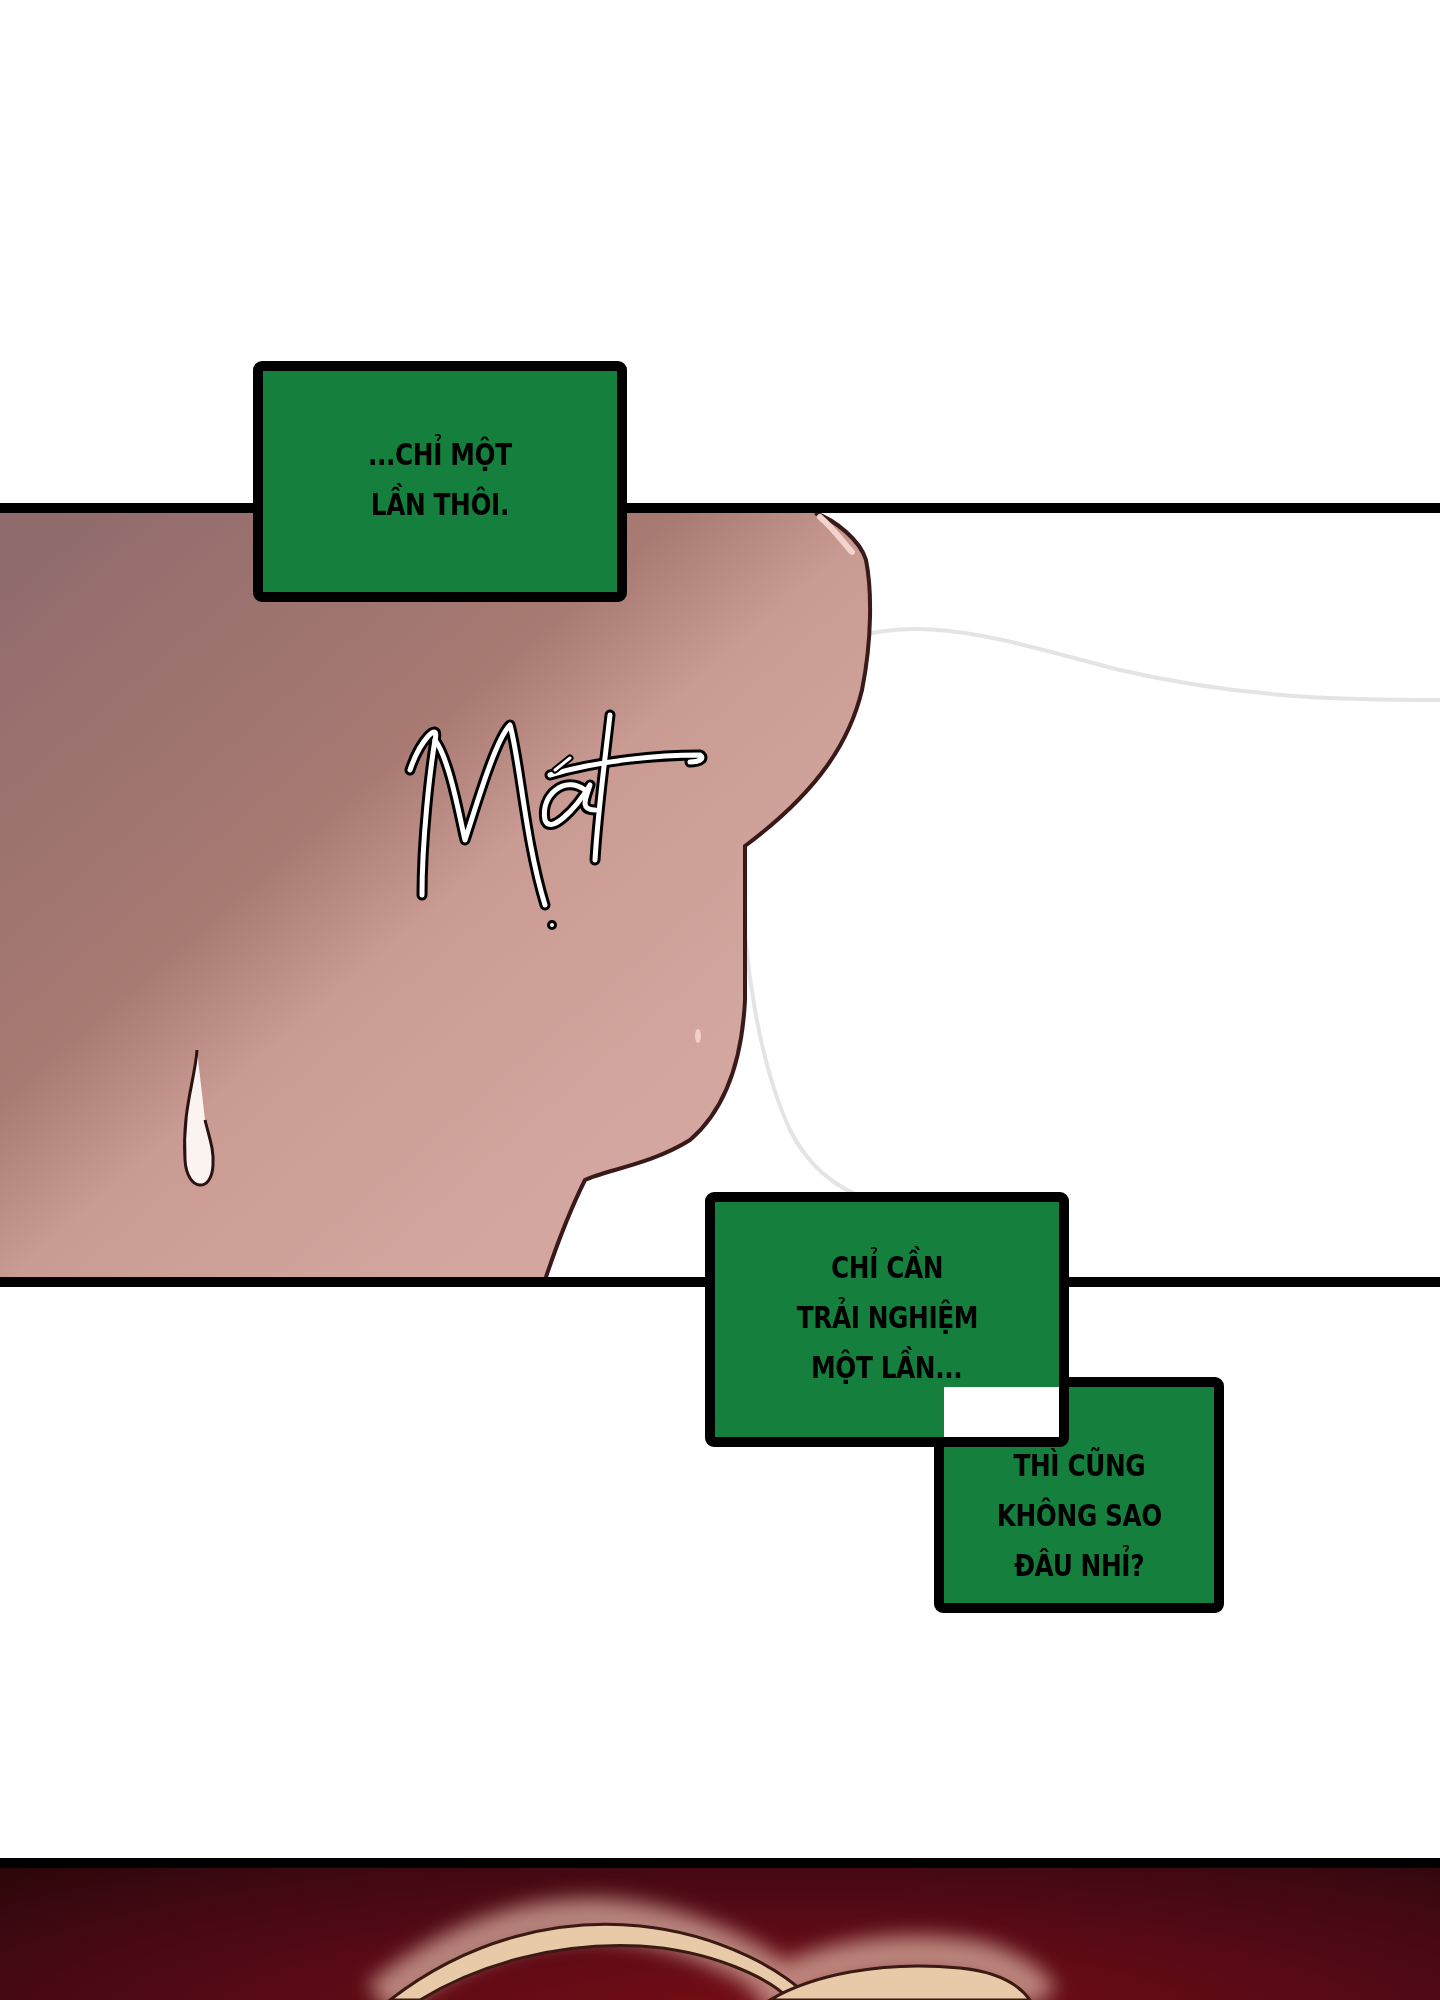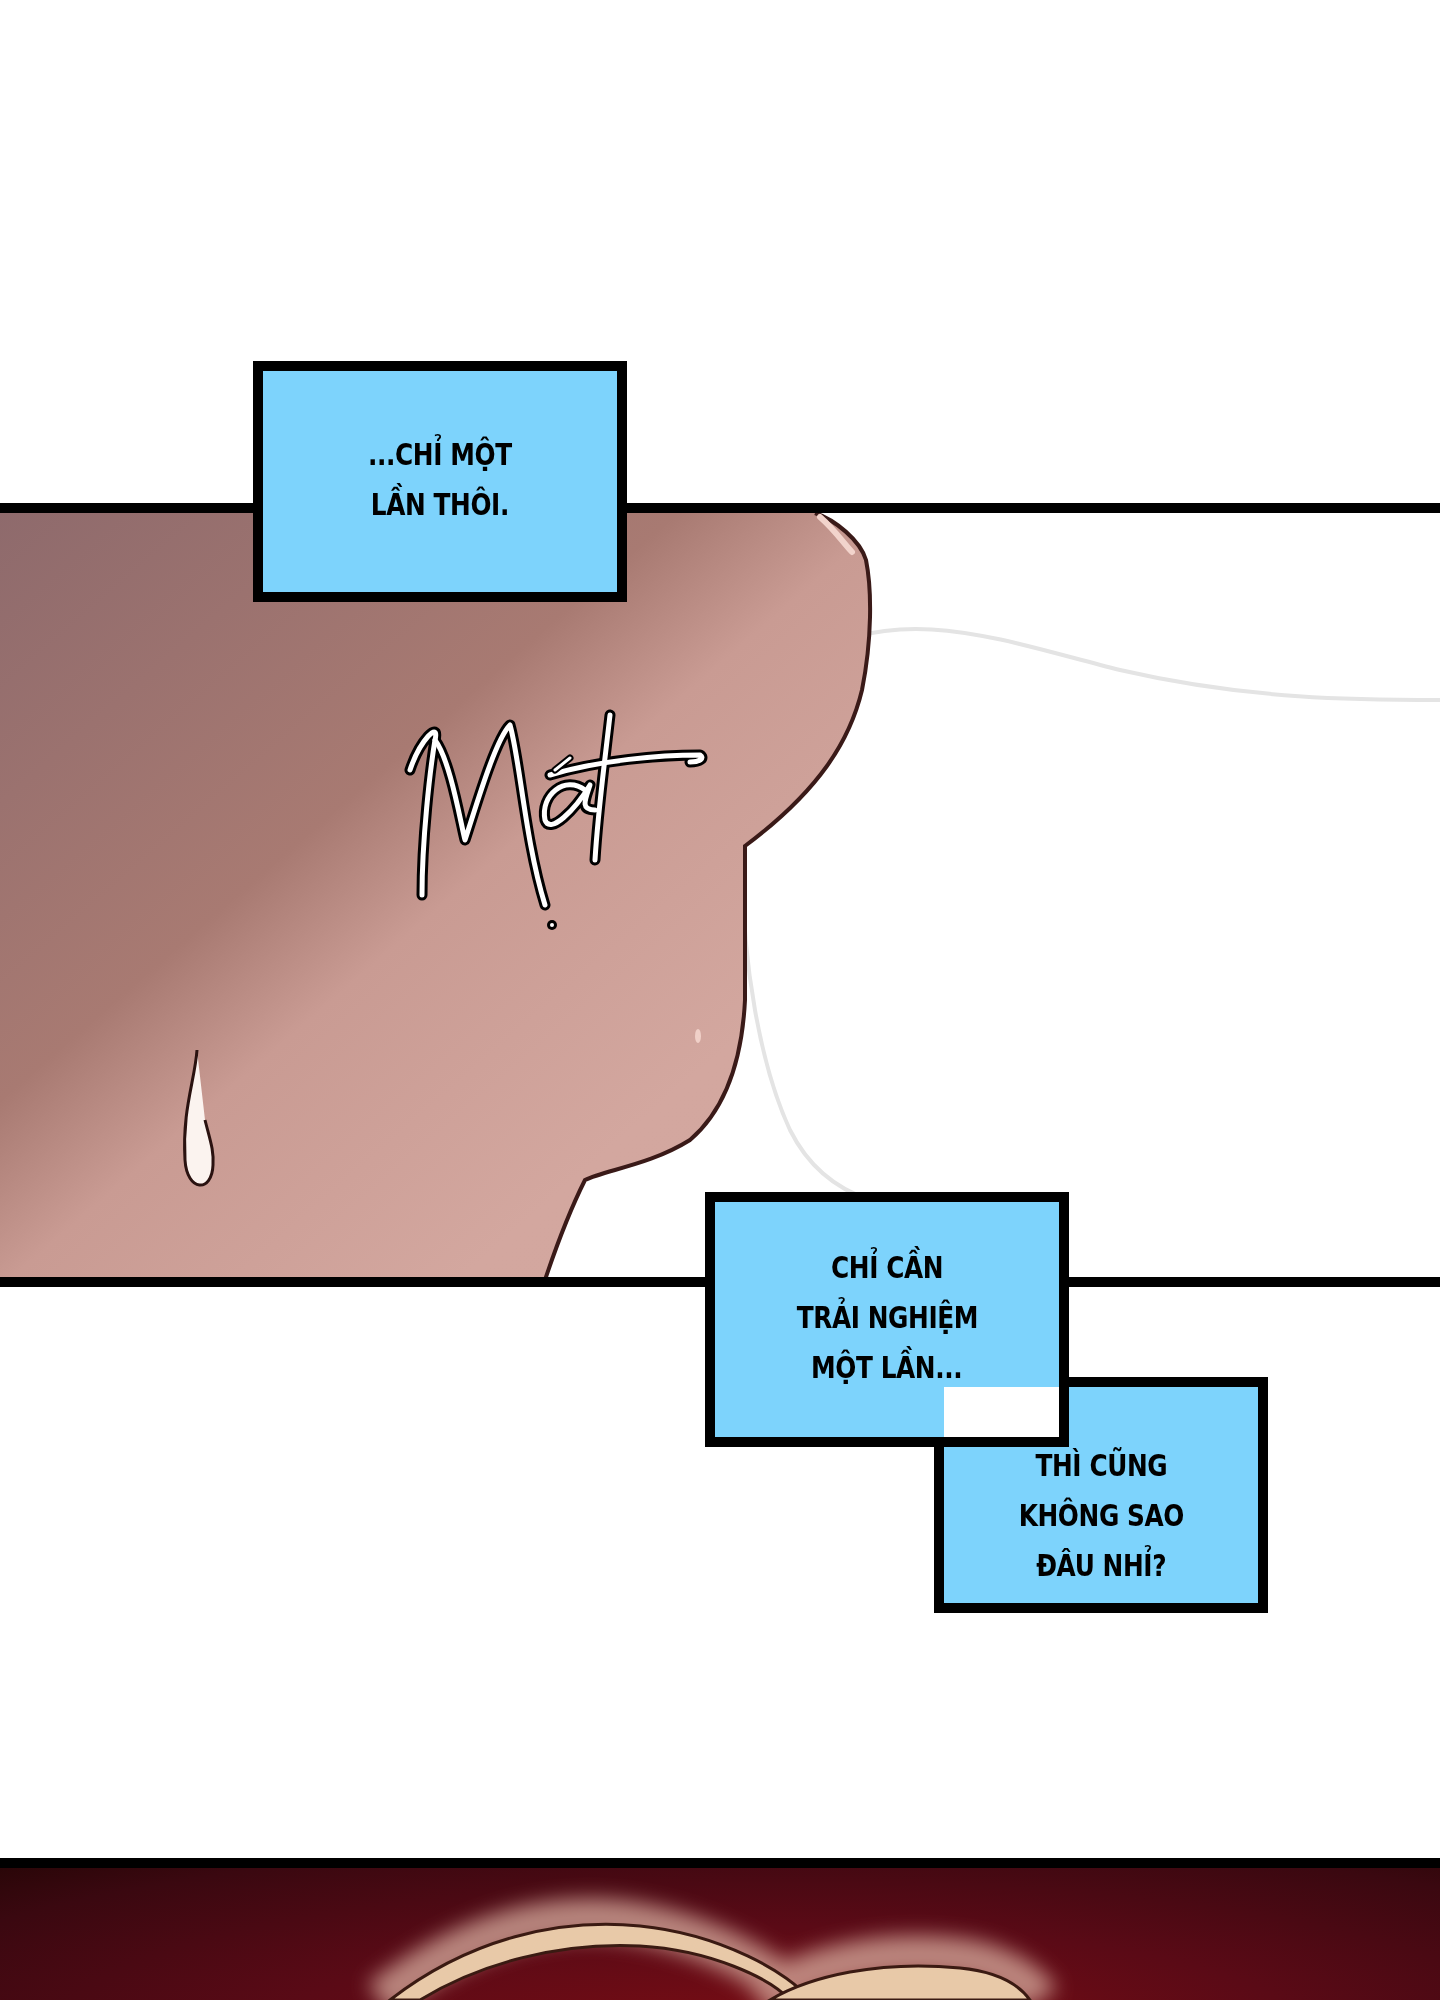--- a/index.html
+++ b/index.html
@@ -3,33 +3,33 @@
 <meta charset="utf-8">
 <style>
   html, body { margin: 0; padding: 0; }
   body {
     width: 1440px; height: 2000px; position: relative; overflow: hidden;
     background: #ffffff;
     font-family: "DejaVu Sans", sans-serif;
   }
   .panel-art { position: absolute; left: 0; top: 0; width: 1440px; height: 2000px; }
   .caption-box {
-    position: absolute; background: #7dd3fc; border: 10px solid #000; border-radius: 0;
+    position: absolute; background: #15803d; border: 10px solid #000; border-radius: 9px;
     box-sizing: border-box; display: flex; flex-direction: column;
     align-items: center; justify-content: center; text-align: center;
   }
   .caption-line {
     display: block; font-family: "DejaVu Sans", sans-serif; font-weight: bold;
     font-size: 31px; line-height: 50px; color: #000; letter-spacing: -0.5px;
     transform: scaleX(0.8); white-space: nowrap;
   }
   #box1 { left: 253px; top: 361px; width: 374px; height: 241px; z-index: 5; }
   #box1 .inner { margin-top: -6px; }
   #box2 { left: 705px; top: 1192px; width: 364px; height: 255px; z-index: 5; padding-bottom: 6px; }
-  #box3 { left: 934px; top: 1377px; width: 334px; height: 236px; z-index: 4; padding-top: 40px; }
+  #box3 { left: 934px; top: 1377px; width: 290px; height: 236px; z-index: 4; padding-top: 40px; }
   
   #merge-mask { position: absolute; left: 944px; top: 1387px; width: 115px; height: 50px; background: #fff; z-index: 6; }
   .sfx {
     position: absolute; left: 400px; top: 700px; width: 320px; height: 240px; z-index: 3;
   }
   .bottom-panel {
     position: absolute; left: 0; top: 1858px; width: 1440px; height: 142px;
     border-top: 10px solid #000; box-sizing: border-box;
     background: radial-gradient(ellipse at 55% 120%, #7a0d14 0%, #5a0a16 45%, #3a0810 85%, #2a0608 100%);
     overflow: hidden;

